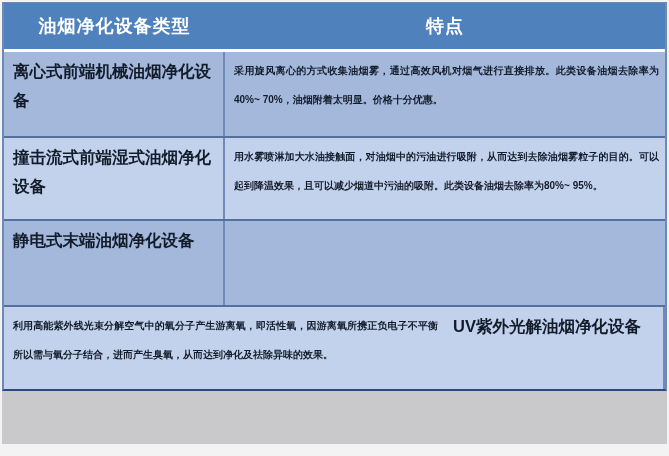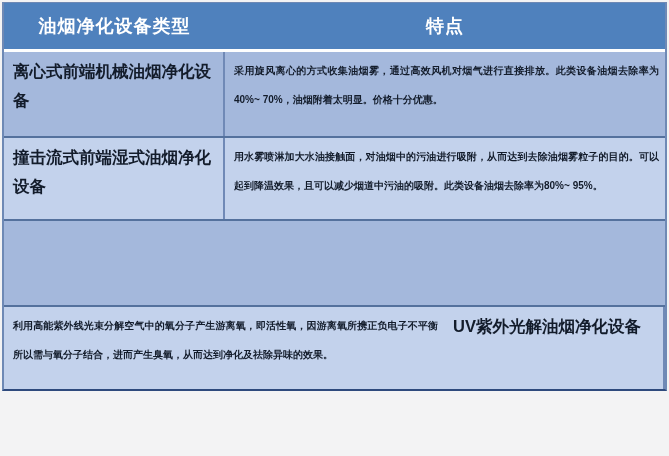--- a/index.html
+++ b/index.html
@@ -13,21 +13,21 @@
   *{box-sizing:border-box; margin:0; padding:0;}
   html,body{width:669px; height:456px; overflow:hidden;}
   body{
     font-family:"Liberation Sans", sans-serif;
     background:var(--page-top);
   }
   .page{
     width:669px; height:456px;
     padding:2px 2px 12px 2px;
     background:var(--page-top);
-    display:flex; flex-direction:column;align-items:center;
+    display:flex; flex-direction:column;
   }
   .table{
     width:665px;
     border-left:2px solid var(--outer-side);
     border-right:2px solid var(--outer-side);
     border-bottom:2px solid var(--outer-bottom);
     background:var(--row-light);
   }
   .thead{
     height:50px;
@@ -98,20 +98,21 @@
       <div class="cell cell-type">离心式前端机械油烟净化设备</div>
       <div class="cell cell-feat">采用旋风离心的方式收集油烟雾，通过高效风机对烟气进行直接排放。此类设备油烟去除率为40%~ 70%，油烟附着太明显。价格十分优惠。</div>
     </div>
 
     <div class="row light r2">
       <div class="cell cell-type">撞击流式前端湿式油烟净化设备</div>
       <div class="cell cell-feat">用水雾喷淋加大水油接触面，对油烟中的污油进行吸附，从而达到去除油烟雾粒子的目的。可以起到降温效果，且可以减少烟道中污油的吸附。此类设备油烟去除率为80%~ 95%。</div>
     </div>
 
     <div class="row dark r3">
+      <div class="cell cell-type">静电式末端油烟净化设备</div>
     </div>
 
     <div class="row light r4">
       <div class="cell cell-feat">利用高能紫外线光束分解空气中的氧分子产生游离氧，即活性氧，因游离氧所携正负电子不平衡所以需与氧分子结合，进而产生臭氧，从而达到净化及祛除异味的效果。</div>
       <div class="cell cell-type">UV紫外光解油烟净化设备</div>
     </div>
 
 
   </div>
   <div class="bottom-strip"></div>

